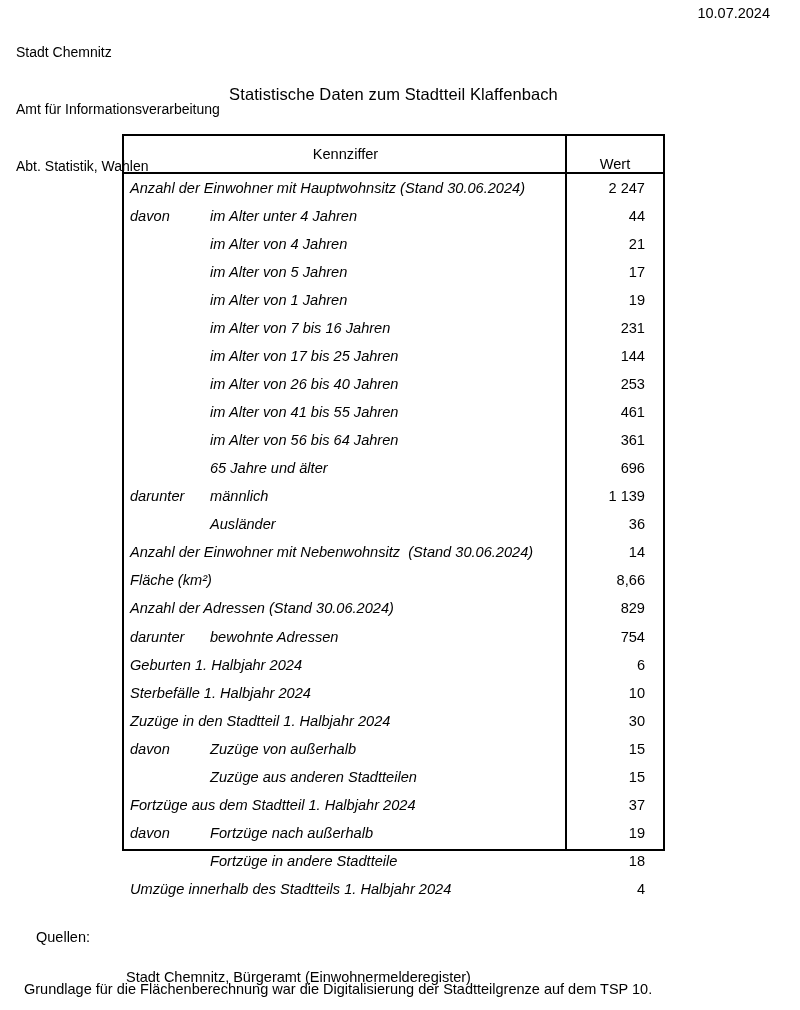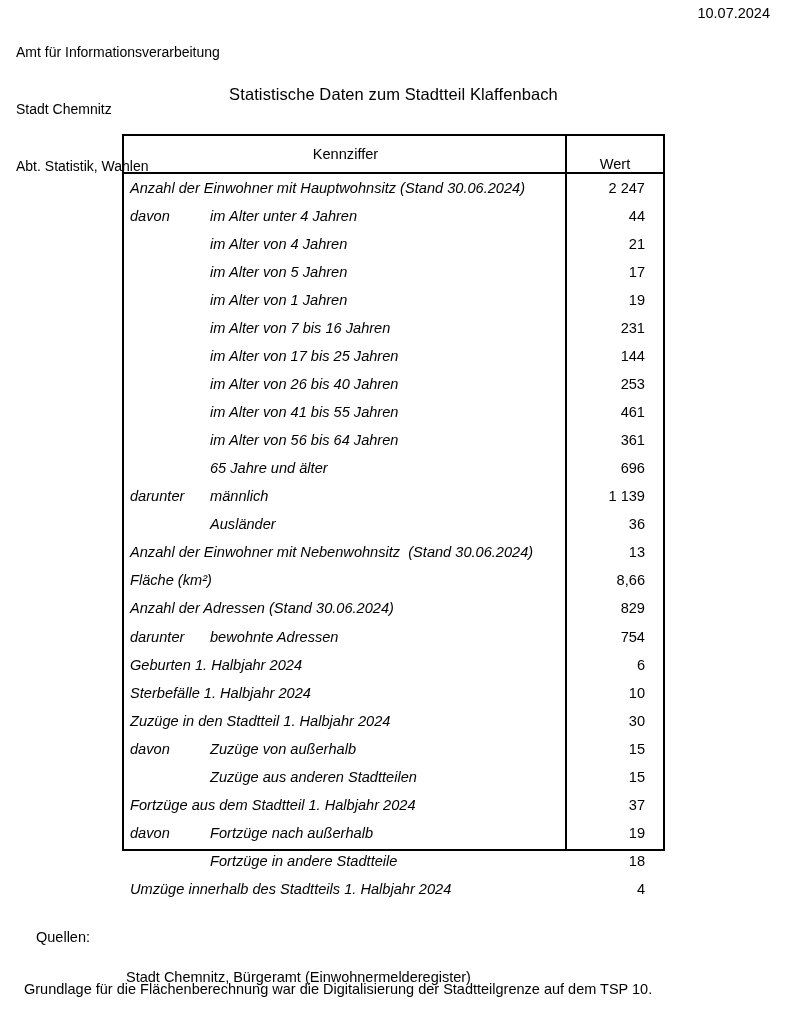--- a/index.html
+++ b/index.html
@@ -121,22 +121,22 @@
     font-size: 14.5px;
     white-space: pre;
   }
 </style>
 </head>
 <body>
 
 <div class="page">
 
   <div class="letterhead">
+    <div>Stadt Chemnitz</div>
     <div>Amt für Informationsverarbeitung</div>
-    <div>Stadt Chemnitz</div>
     <div>Abt. Statistik, Wahlen</div>
   </div>
 
   <div class="doc-date">10.07.2024</div>
 
   <div class="title-wrap">
     <span class="title">Statistische Daten zum Stadtteil Klaffenbach</span>
   </div>
 
   <div class="stat-table">
@@ -224,21 +224,21 @@
     <div class="trow">
       <div class="c1">
           <span class="lbl sub">Ausländer</span>
         </div>
       <div class="c2">36</div>
     </div>
     <div class="trow">
       <div class="c1">
           <span class="lbl main">Anzahl der Einwohner mit Nebenwohnsitz  (Stand 30.06.2024)</span>
         </div>
-      <div class="c2">13</div>
+      <div class="c2">14</div>
     </div>
     <div class="trow">
       <div class="c1">
           <span class="lbl main">Fläche (km²)</span>
         </div>
       <div class="c2">8,66</div>
     </div>
     <div class="trow">
       <div class="c1">
           <span class="lbl main">Anzahl der Adressen (Stand 30.06.2024)</span>

